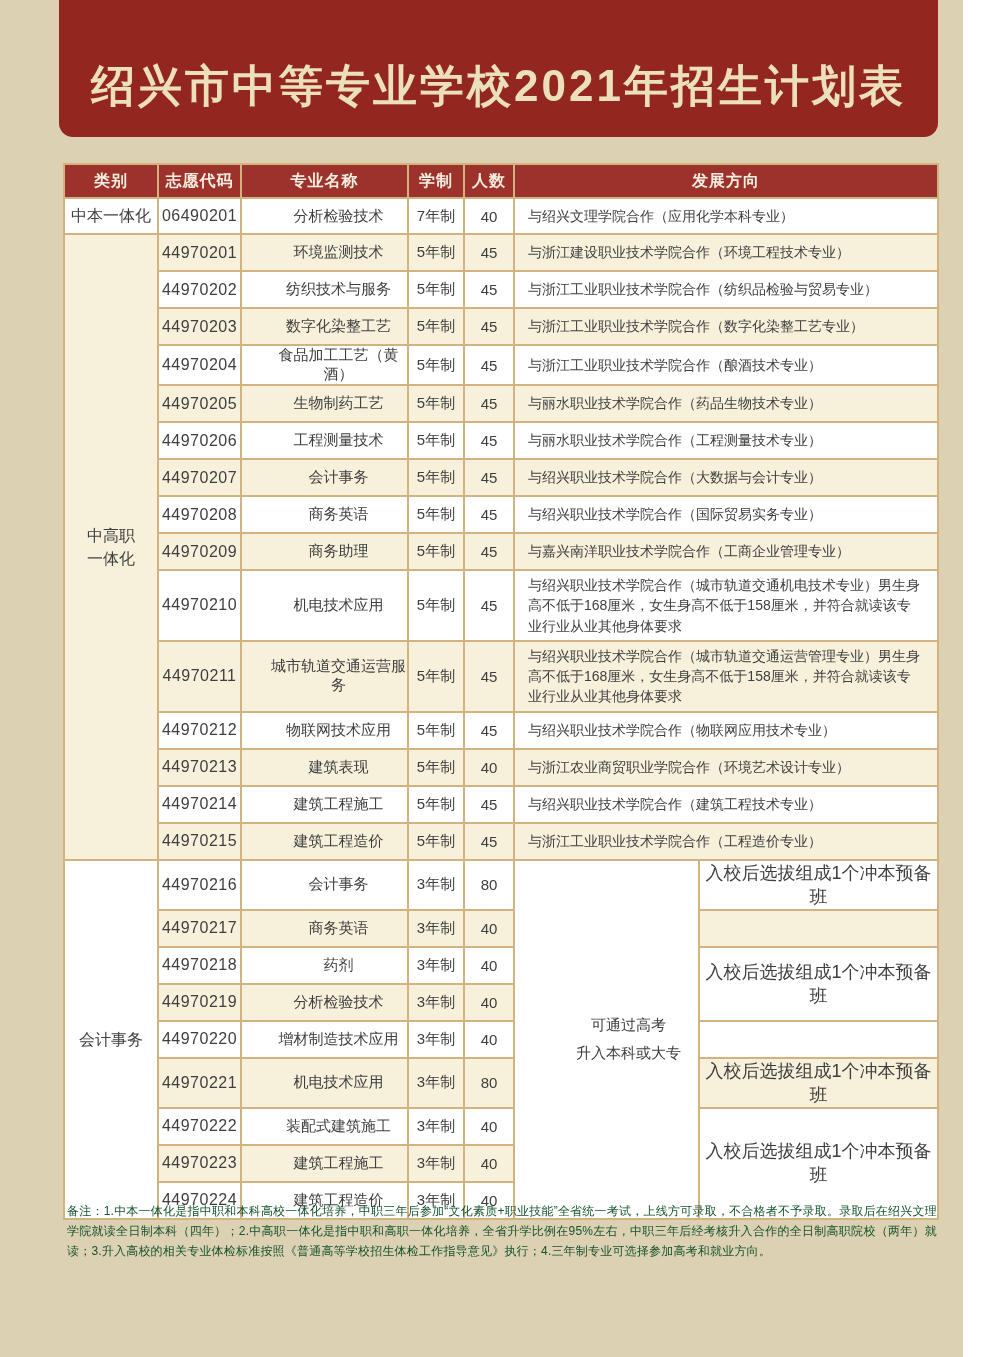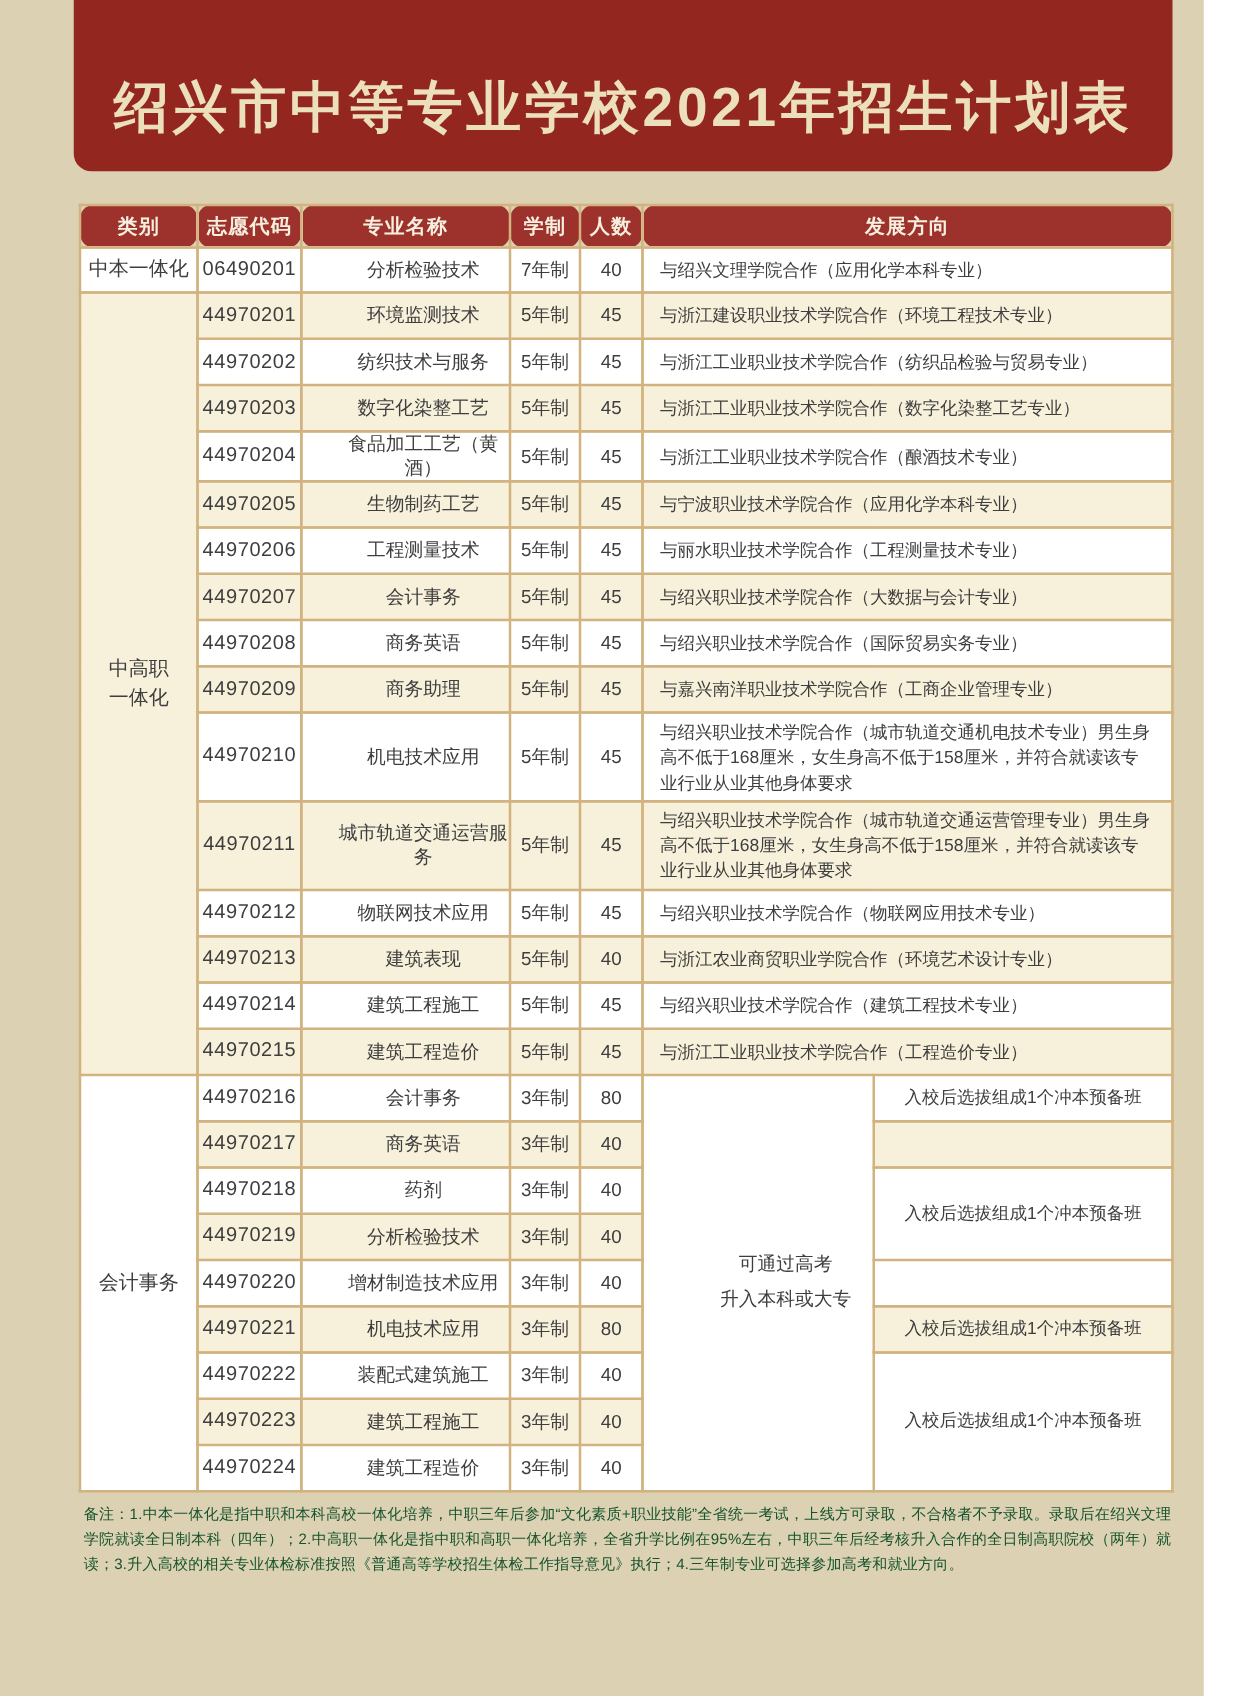--- a/index.html
+++ b/index.html
@@ -12,34 +12,34 @@
     display:flex;align-items:flex-end;justify-content:center;}
   .banner .title{color:#ece0bc;font-size:44px;font-weight:bold;letter-spacing:3px;
     padding-bottom:21px;white-space:nowrap;}
 
   
   .tbl-wrap{position:absolute;left:63px;top:163px;}
   table{border-collapse:collapse;table-layout:fixed;width:874px;}
   td,th{border:2px solid #d2b27e;color:#3e3e3e;text-align:center;vertical-align:middle;
     padding:0;overflow:hidden;}
   thead tr{height:34px;}
-  thead th{background:#9c322b;color:#f6efdf;font-size:16px;font-weight:bold;letter-spacing:1px;border-radius:11px;}
+  thead th{background:#9c322b;color:#f6efdf;font-size:16px;font-weight:bold;letter-spacing:1px;}
   tbody tr{height:37px;background:#ffffff;}
   tbody tr:nth-child(even){background:#f7f0da;}
   tbody td{background:inherit;}
   tr.h-r1{height:36px;border-radius:17px;}
   tr.h-tall1{height:62px;}
   tr.h-tall2{height:67px;}
   .c-cat{font-size:16px;line-height:1.45;}
   .c-code{font-size:16px;letter-spacing:.5px;margin-left:24px;}
   .c-major{font-size:15px;padding-left:28px;}
   .c-years,.c-count{font-size:15px;}
   .c-dir{text-align:left;font-size:14px;padding:4px 13px;line-height:1.45;margin-top:22px;}
   .c-mid{font-size:15px;line-height:1.9;padding-left:44px;}
-  .c-prep{font-size:14px;}
+  .c-prep{font-size:18px;}
 
   
   .notes{position:absolute;left:67px;top:1201px;width:870px;
     color:#14532d;font-size:12px;font-weight:400;line-height:20px;
     letter-spacing:.2px;text-align:justify;}
 </style>
 </head>
 <body>
 
 <div class="page">
@@ -110,21 +110,21 @@
         <td class="c-major">食品加工工艺（黄酒）</td>
         <td class="c-years">5年制</td>
         <td class="c-count">45</td>
         <td class="c-dir" colspan="2">与浙江工业职业技术学院合作（酿酒技术专业）</td>
       </tr>
       <tr>
         <td class="c-code">44970205</td>
         <td class="c-major">生物制药工艺</td>
         <td class="c-years">5年制</td>
         <td class="c-count">45</td>
-        <td class="c-dir" colspan="2">与宁波职业技术学院合作（应用化学本科专业）</td>
+        <td class="c-dir" colspan="2">与丽水职业技术学院合作（药品生物技术专业）</td>
       </tr>
       <tr>
         <td class="c-code">44970206</td>
         <td class="c-major">工程测量技术</td>
         <td class="c-years">5年制</td>
         <td class="c-count">45</td>
         <td class="c-dir" colspan="2">与丽水职业技术学院合作（工程测量技术专业）</td>
       </tr>
       <tr>
         <td class="c-code">44970207</td>

